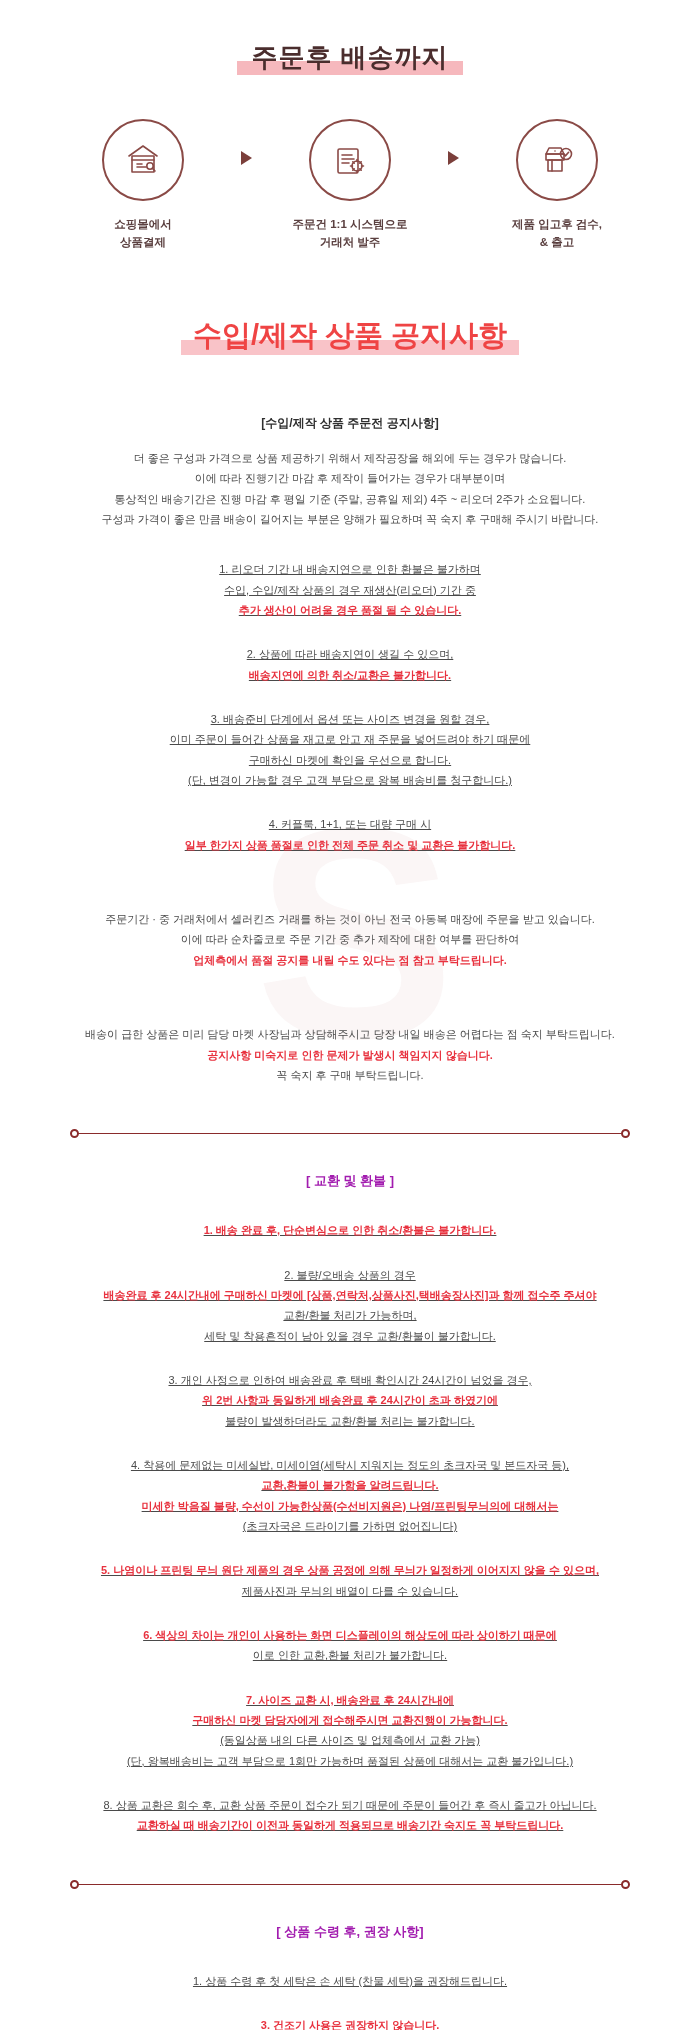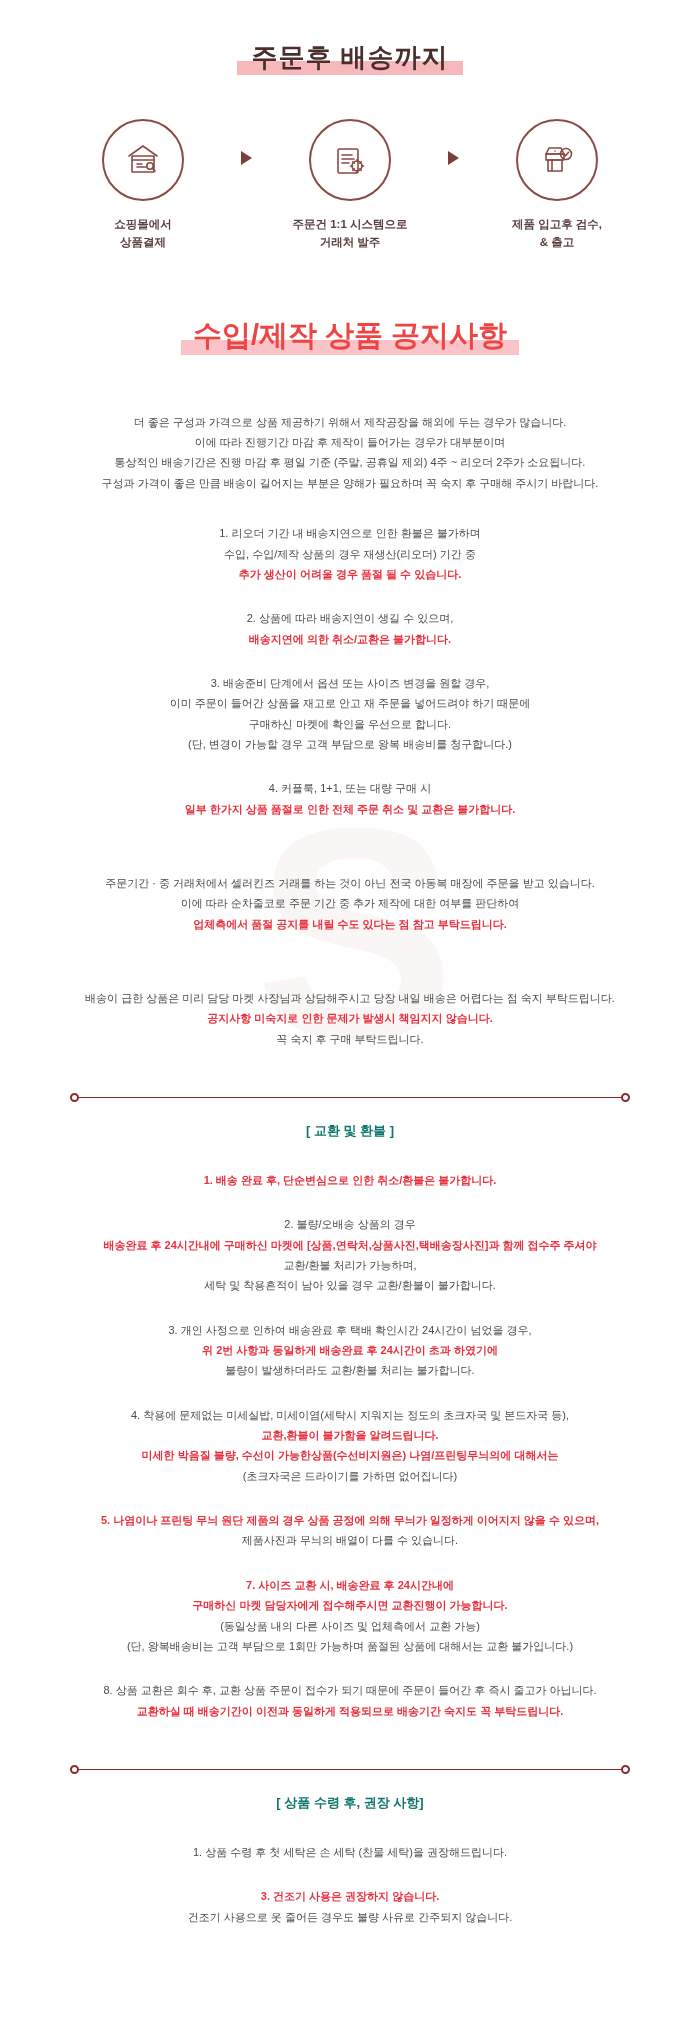--- a/index.html
+++ b/index.html
@@ -130,21 +130,21 @@
   
   .block {
     text-align: center;
     font-size: 11px;
     line-height: 1.85;
     color: #4a4a4a;
     margin: 0 auto;
     width: 620px;
   }
   .block.sp-top-lg { margin-top: 54px; }
-  .block.sp-top-md { margin-top: 30px; }
+  .block.sp-top-md { margin-top: 30px; text-decoration: underline; }
   .sub-head {
     font-size: 12px;
     font-weight: bold;
     color: #2f2f2f;
     margin-bottom: 14px;
   }
   .red { color: #e8323f; font-weight: bold; }
   .item {
     margin-top: 24px;
   }
@@ -176,22 +176,22 @@
     box-sizing: border-box;
   }
   .divider .dot.l { left: 0; }
   .divider .dot.r { right: 0; }
 
   
   .bracket-head {
     text-align: center;
     font-size: 13px;
     font-weight: bold;
-    color: #0f766e;
-    margin-top: 20px;
+    color: #a21caf;
+    margin-top: 34px;
   }
 </style>
 </head>
 <body>
 
 <div class="page">
   <div class="watermark">S</div>
 
   <div class="content">
 
@@ -261,20 +261,21 @@
     </div>
 
     <div class="section-heading-wrap">
       <span class="section-heading">
         <span class="hl"></span>
         <span>수입/제작 상품 공지사항</span>
       </span>
     </div>
 
     <div class="block sp-top-lg">
+      <div class="sub-head">[수입/제작 상품 주문전 공지사항]</div>
       <div id="notice-order-lines">
           <div>더 좋은 구성과 가격으로 상품 제공하기 위해서 제작공장을 해외에 두는 경우가 많습니다.</div>
           <div>이에 따라 진행기간 마감 후 제작이 들어가는 경우가 대부분이며</div>
           <div>통상적인 배송기간은 진행 마감 후 평일 기준 (주말, 공휴일 제외) 4주 ~ 리오더 2주가 소요됩니다.</div>
           <div>구성과 가격이 좋은 만큼 배송이 길어지는 부분은 양해가 필요하며 꼭 숙지 후 구매해 주시기 바랍니다.</div>
         </div>
     </div>
 
     <div class="block sp-top-md" id="notice-items-block">
         <div class="item">
@@ -337,20 +338,24 @@
           <div>4. 착용에 문제없는 미세실밥, 미세이염(세탁시 지워지는 정도의 초크자국 및 본드자국 등),</div>
           <div class="red">교환,환불이 불가함을 알려드립니다.</div>
           <div class="red">미세한 박음질 불량, 수선이 가능한상품(수선비지원은) 나염/프린팅무늬의에 대해서는</div>
           <div>(초크자국은 드라이기를 가하면 없어집니다)</div>
         </div>
         <div class="item">
           <div class="red">5. 나염이나 프린팅 무늬 원단 제품의 경우 상품 공정에 의해 무늬가 일정하게 이어지지 않을 수 있으며,</div>
           <div>제품사진과 무늬의 배열이 다를 수 있습니다.</div>
         </div>
         <div class="item">
+          <div class="red">6. 색상의 차이는 개인이 사용하는 화면 디스플레이의 해상도에 따라 상이하기 때문에</div>
+          <div>이로 인한 교환,환불 처리가 불가합니다.</div>
+        </div>
+        <div class="item">
           <div class="red">7. 사이즈 교환 시, 배송완료 후 24시간내에</div>
           <div class="red">구매하신 마켓 담당자에게 접수해주시면 교환진행이 가능합니다.</div>
           <div>(동일상품 내의 다른 사이즈 및 업체측에서 교환 가능)</div>
           <div>(단, 왕복배송비는 고객 부담으로 1회만 가능하며 품절된 상품에 대해서는 교환 불가입니다.)</div>
         </div>
         <div class="item">
           <div>8. 상품 교환은 회수 후, 교환 상품 주문이 접수가 되기 때문에 주문이 들어간 후 즉시 줄고가 아닙니다.</div>
           <div class="red">교환하실 때 배송기간이 이전과 동일하게 적용되므로 배송기간 숙지도 꼭 부탁드립니다.</div>
         </div>
       </div>

